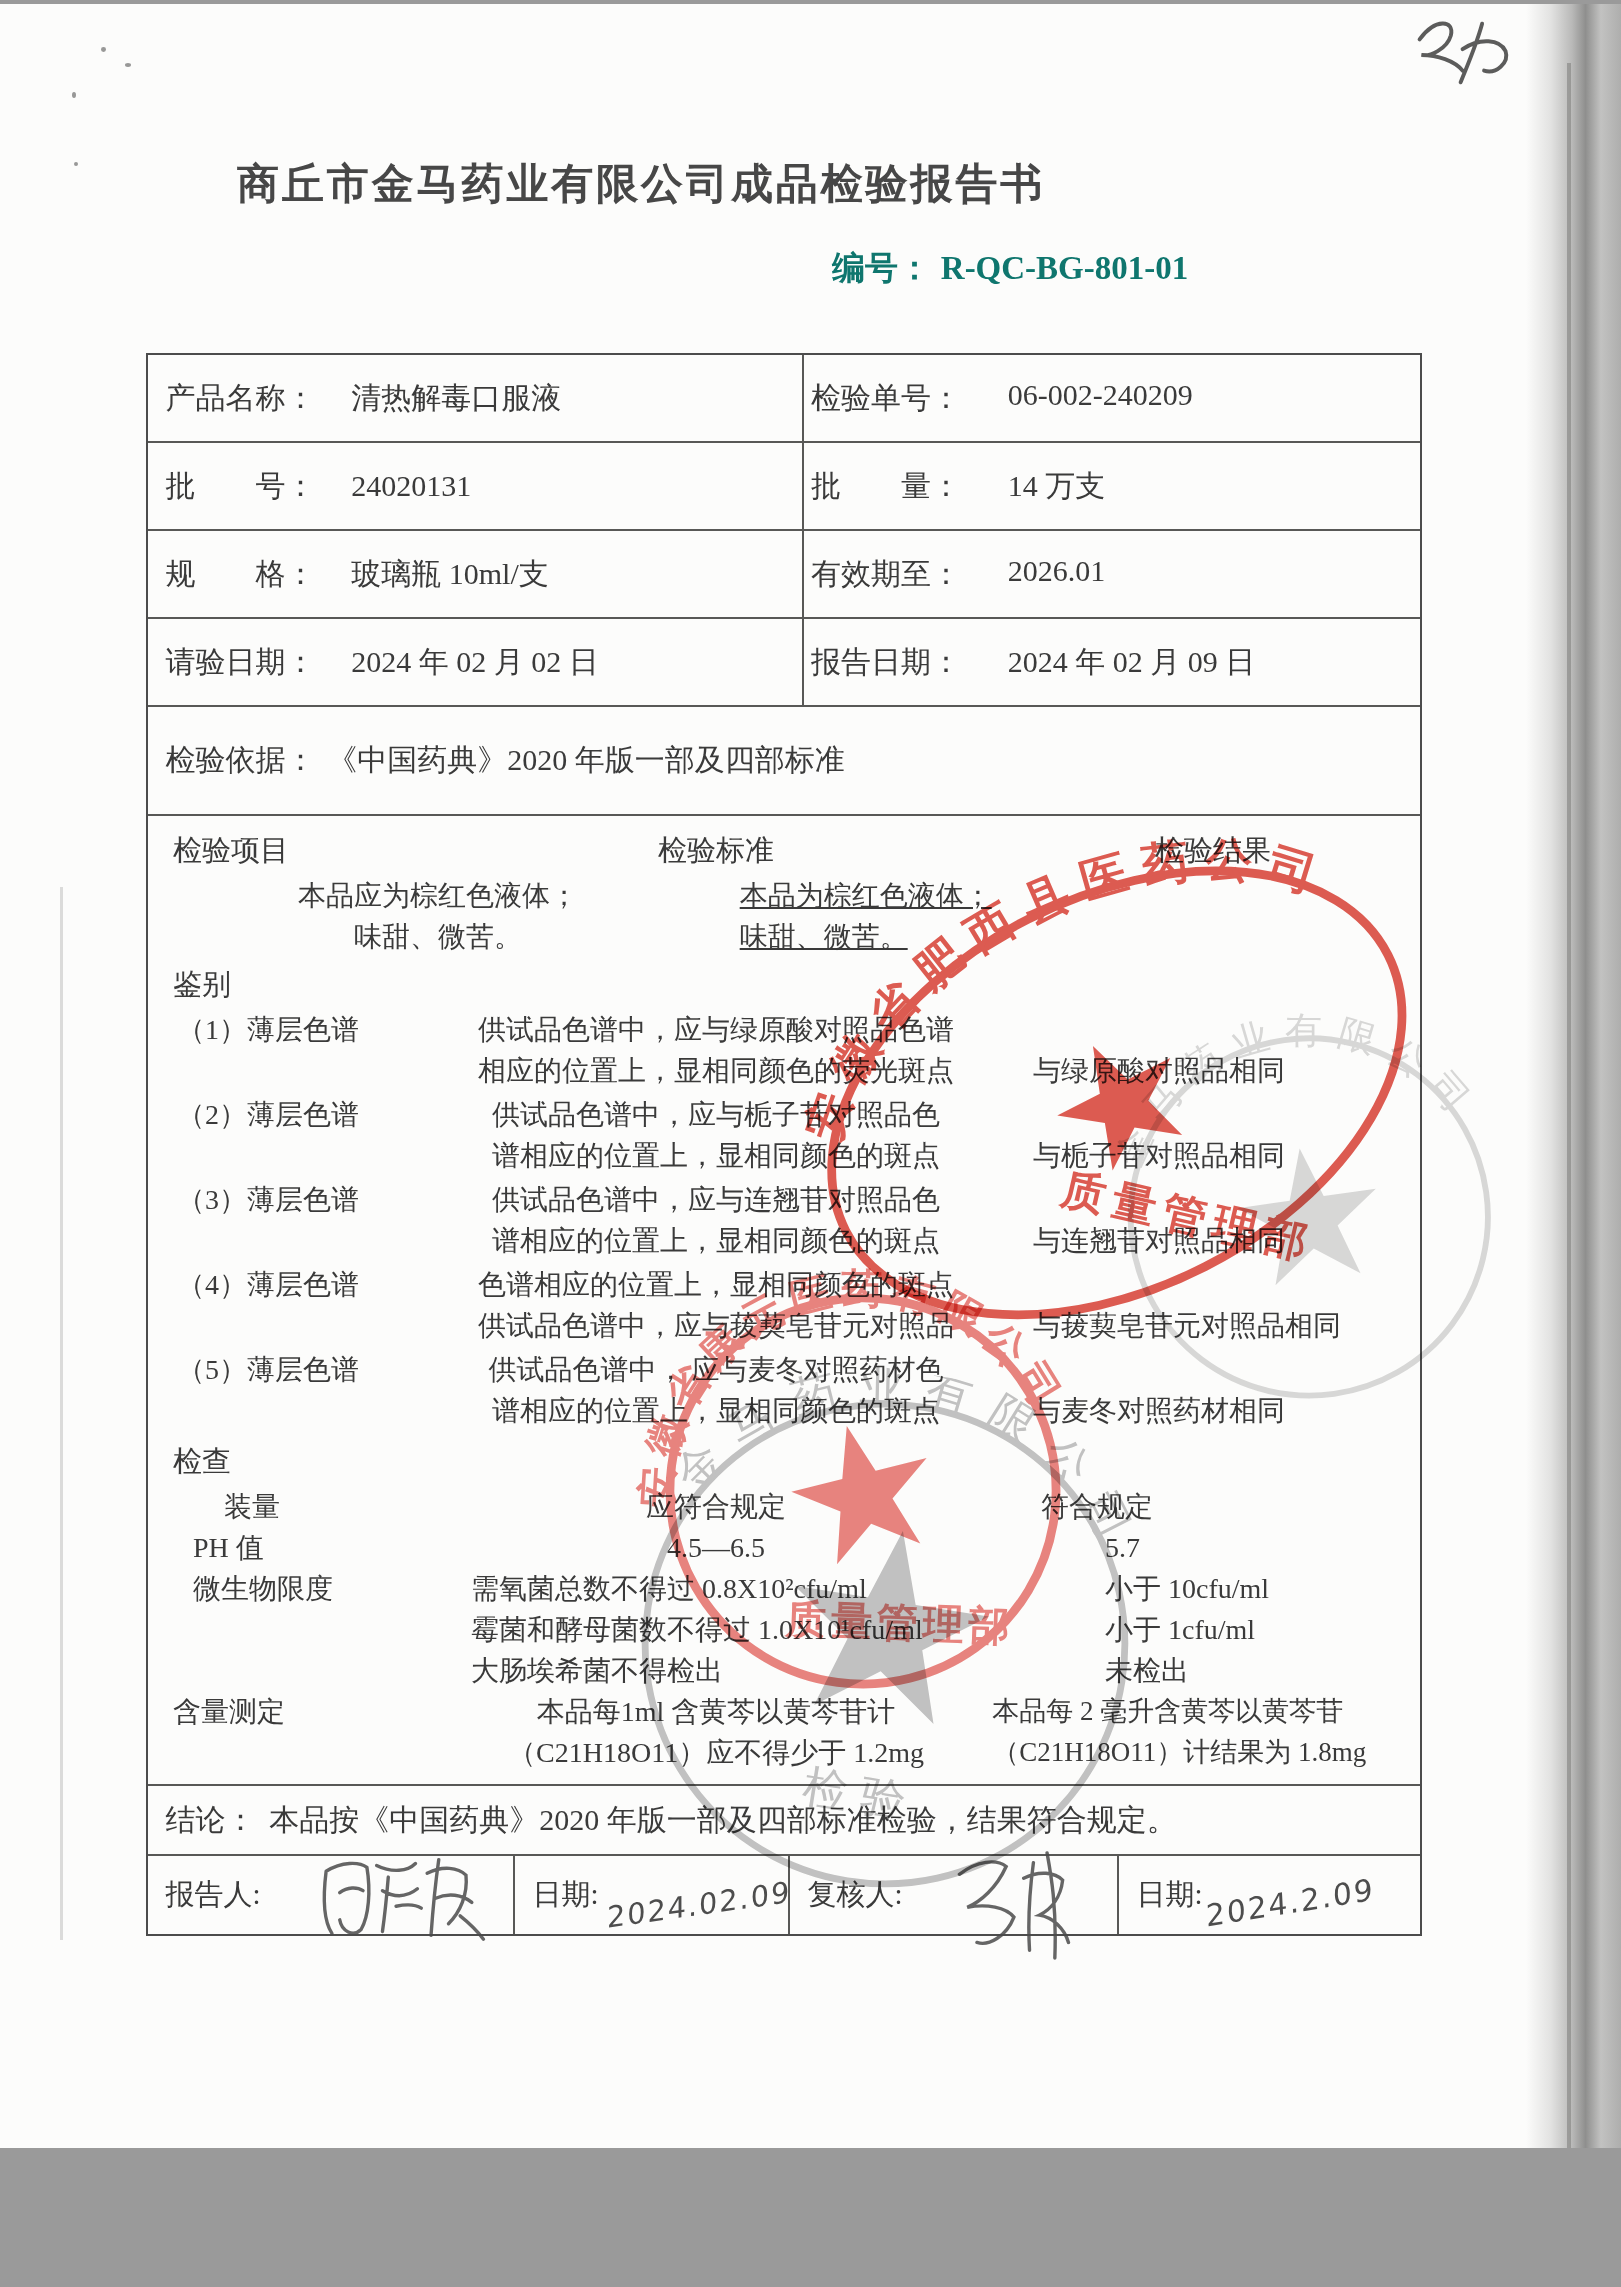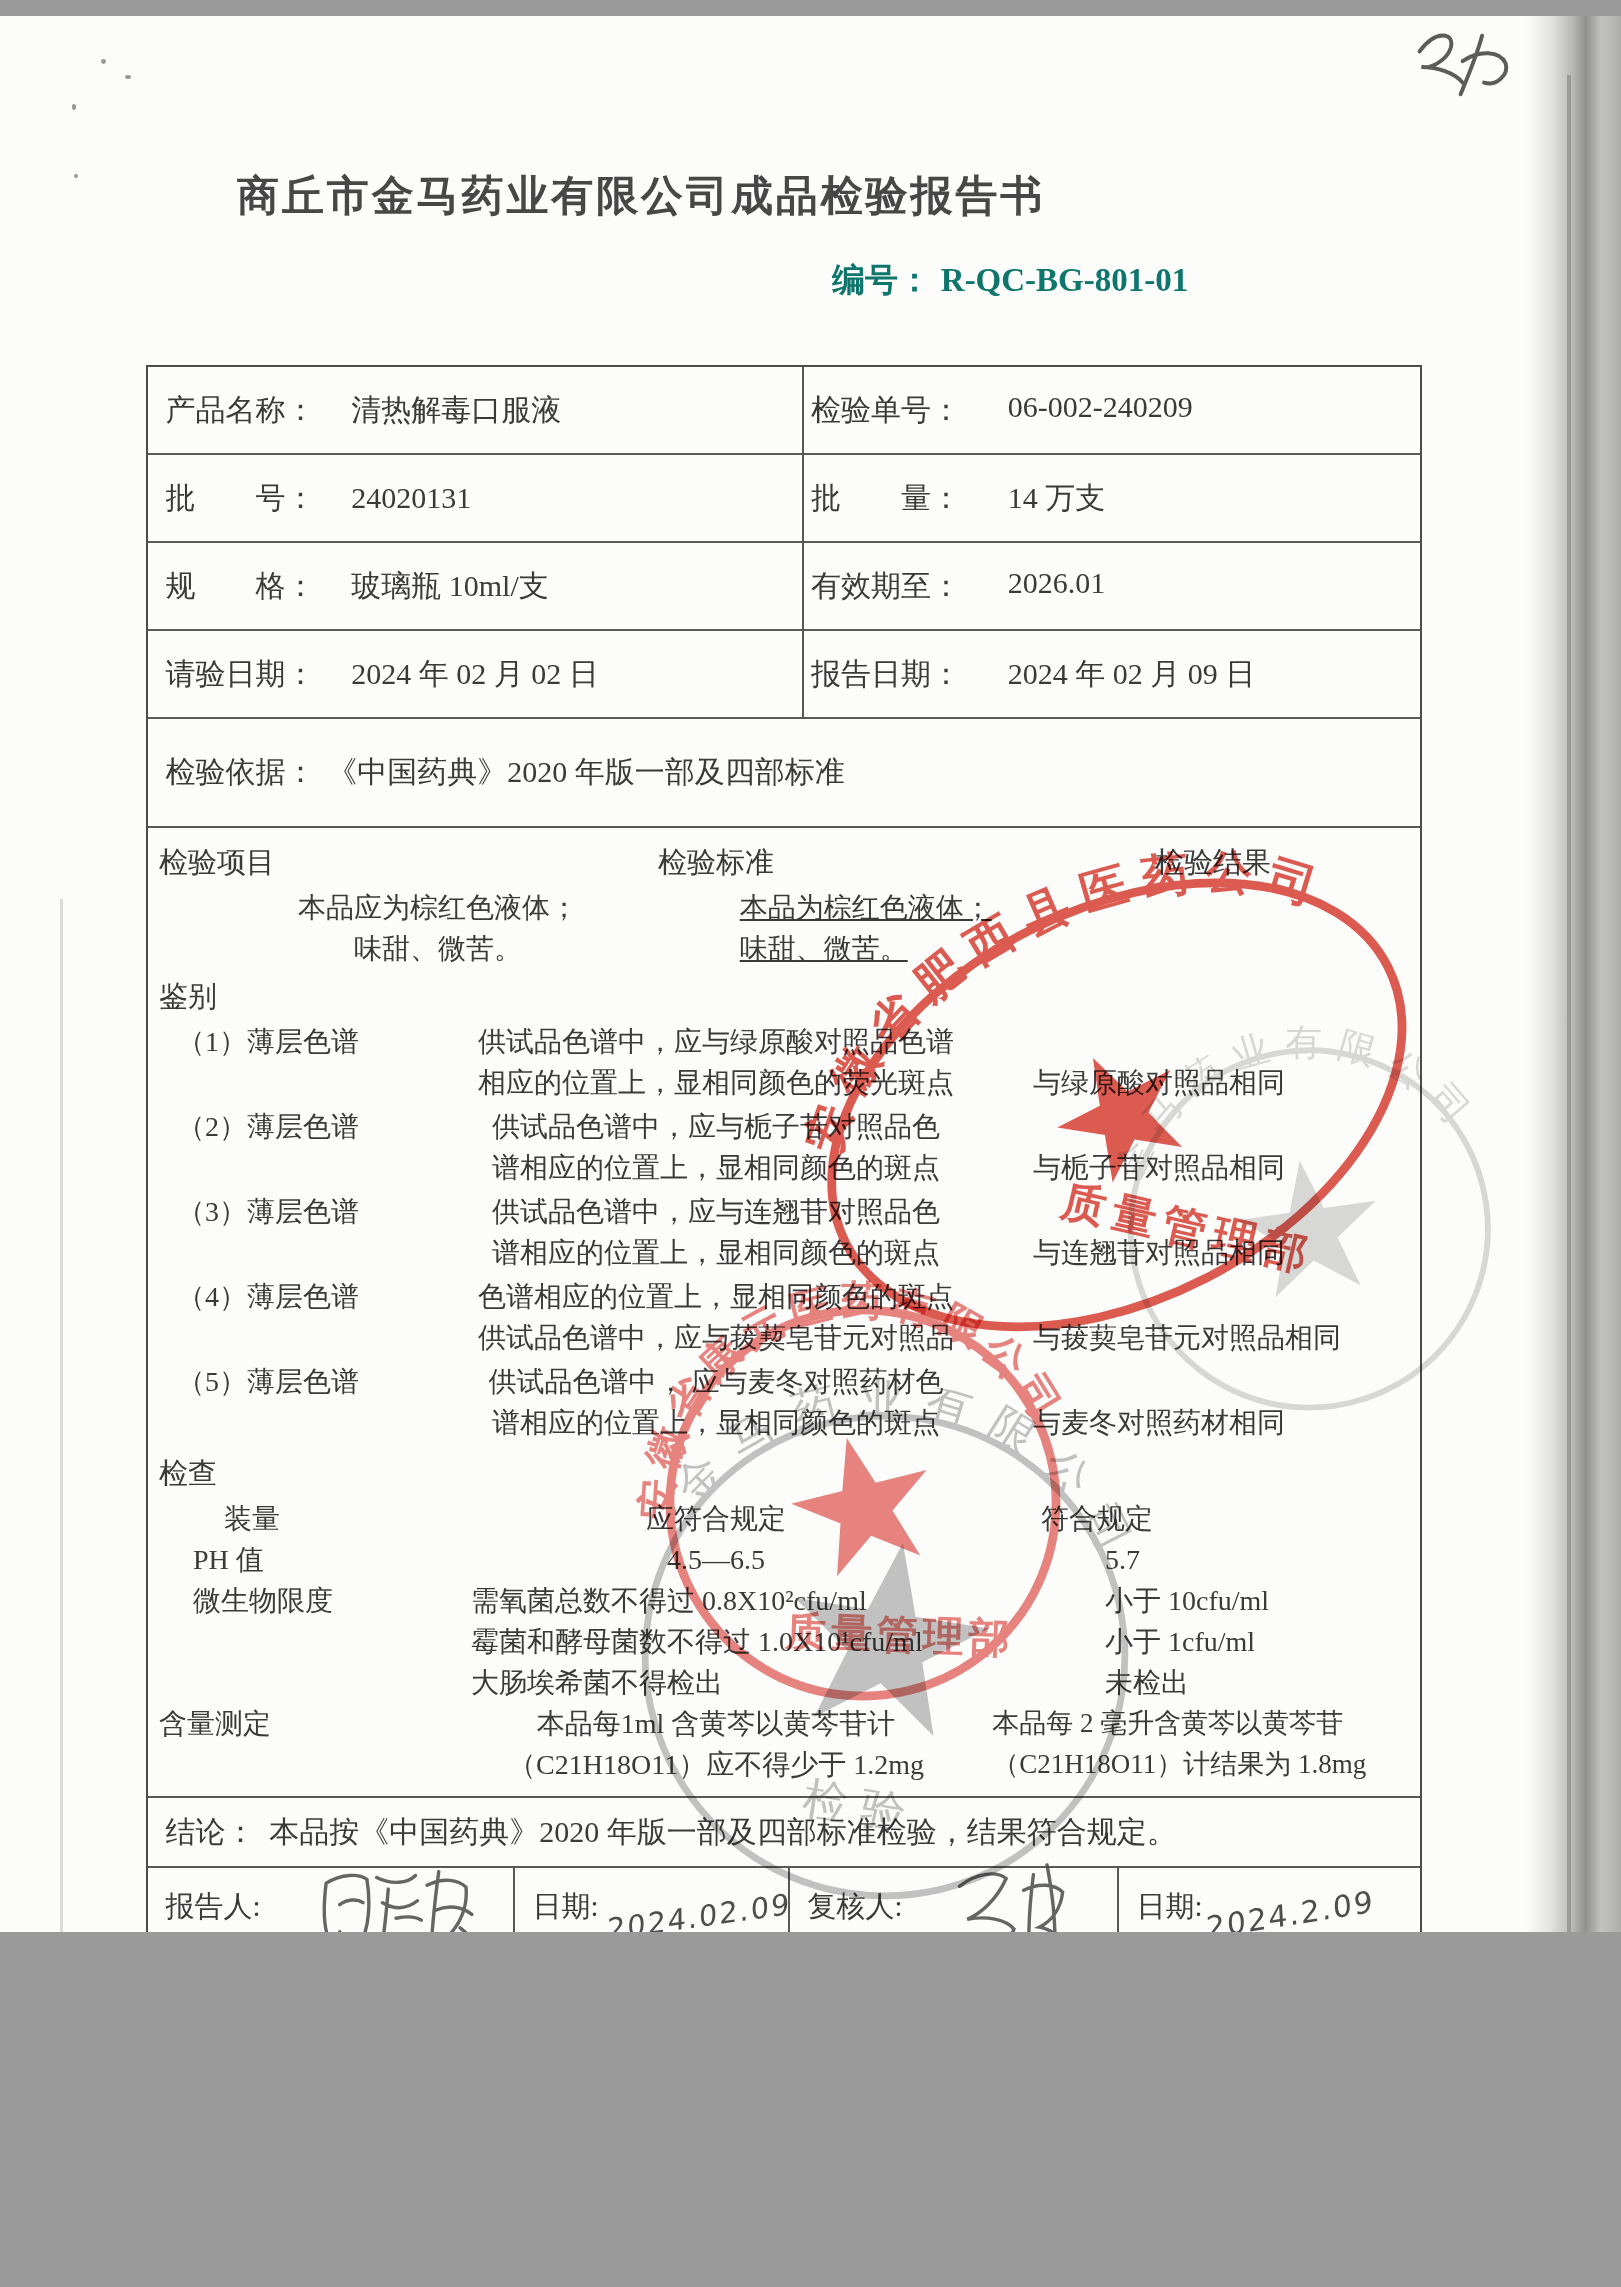--- a/index.html
+++ b/index.html
@@ -1,18 +1,18 @@
 <!DOCTYPE html>
 <html><head>
 <meta charset="utf-8">
 <style>
   html,body { margin:0; padding:0; }
   body { background:#9a9a9a; }
   .page {
-    position:relative; width:1622px; height:1916px; margin:16px auto;
+    position:relative; width:1622px; height:2144px; margin:4px auto;
     background:#fcfcfb; overflow:hidden;
     font-family:"Liberation Serif","DejaVu Serif",serif;
     color:#3a3a3a;
   }
   
   .scan-edge-right {
     position:absolute; right:0; top:0; width:96px; height:100%;
     background:linear-gradient(90deg, rgba(245,245,245,0) 0%, #e2e2e1 26%, #b9b9b8 48%, #8f8f8e 62%, #c2c2c1 78%, #adadac 100%);
   }
   .scan-edge-line { position:absolute; right:51px; top:59px; width:3.9px; height:2229px; background:#7b7b7a; opacity:.55; }
@@ -30,21 +30,21 @@
   .trow { display:flex; border-bottom:2px solid #585856; box-sizing:border-box; }
   .info-row { height:88px; align-items:center; font-size:30px; }
   .cell-l { width:656px; height:100%; border-right:2px solid #585856; display:flex; align-items:center; padding-left:17.6px; box-sizing:border-box;gap:24px; }
   .cell-r { flex:1; display:flex; align-items:flex-start; padding-left:7px;gap:35px; }
   .lbl { white-space:pre; }
   .val { margin-left:11.7px; white-space:pre; }
   .basis-row { height:109px; align-items:center; font-size:30px; padding-left:17.6px; }
   
   .main-cell { display:block; padding:13.7px 0 11.7px 0; }
   .irow { display:flex; font-size:28px; line-height:41px; }
-  .c1 { width:278px; flex:none; box-sizing:border-box; padding-left:11px; }
+  .c1 { width:278px; flex:none; box-sizing:border-box; padding-left:25px; }
   .c2 { width:580px; flex:none; text-align:center; box-sizing:border-box; }
   .c3 { flex:1; min-width:0; box-sizing:border-box; padding-left:27px; }
   .c3.bottom { display:flex; flex-direction:column; justify-content:flex-end; }
   .c3.top0 { padding-left:11.7px;text-decoration:underline; }
   .ihead { margin-bottom:3.9px; font-size:29px; }
   .ihead .c3 { text-align:center; padding-left:0; }
   .sec-row { font-size:29px; margin:5.9px 0 3.9px 0; }
   .m2 { margin-bottom:2.9px; }
   .ind1 { padding-left:29px; }
   .ind2 { padding-left:76px; }

